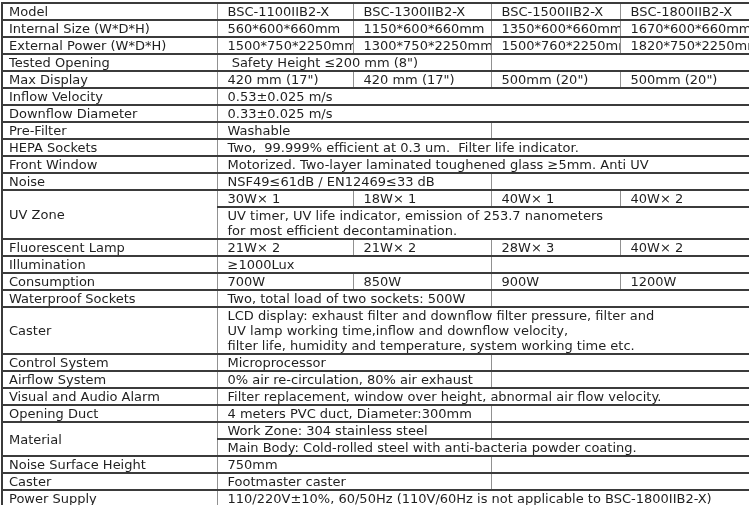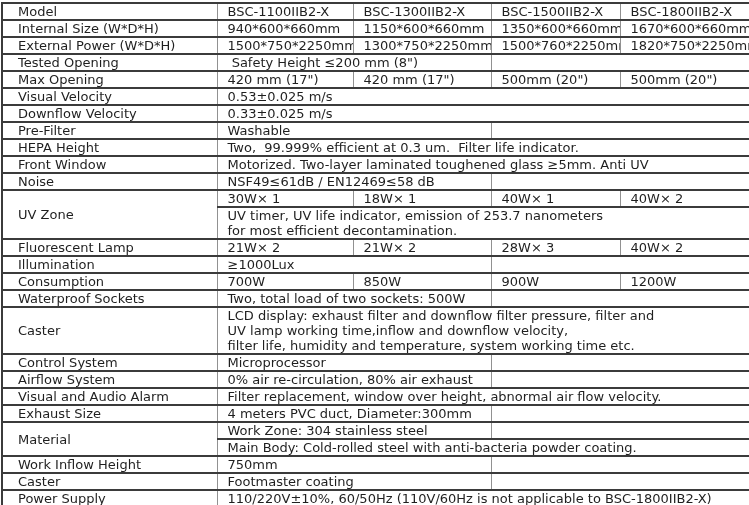--- a/index.html
+++ b/index.html
@@ -27,21 +27,21 @@
   table.spec td {
     border-right: 1px solid #919191;
     border-bottom: 2px solid #3b3b3b;
     line-height: 15px;
     padding: 0 2px;
     vertical-align: middle;
     overflow: hidden;
     white-space: pre-wrap;
   }
   table.spec td.label {
-    padding-left: 15px;
+    padding-left: 6px;
   }
   table.spec td.val {
     padding-left: 10px;
   }
 </style>
 </head>
 <body>
 
 <div class="page">
   <table class="spec">
@@ -55,68 +55,68 @@
     <tbody>
         <tr>
           <td class="label" rowspan="1">Model</td>
           <td class="val" colspan="1">BSC-1100IIB2-X</td>
           <td class="val" colspan="1">BSC-1300IIB2-X</td>
           <td class="val" colspan="1">BSC-1500IIB2-X</td>
           <td class="val" colspan="1">BSC-1800IIB2-X</td>
         </tr>
         <tr>
           <td class="label" rowspan="1">Internal Size (W*D*H)</td>
-          <td class="val" colspan="1">940*600*660mm</td>
+          <td class="val" colspan="1">560*600*660mm</td>
           <td class="val" colspan="1">1150*600*660mm</td>
           <td class="val" colspan="1">1350*600*660mm</td>
           <td class="val" colspan="1">1670*600*660mm</td>
         </tr>
         <tr>
           <td class="label" rowspan="1">External Power (W*D*H)</td>
           <td class="val" colspan="1">1500*750*2250mm</td>
           <td class="val" colspan="1">1300*750*2250mm</td>
           <td class="val" colspan="1">1500*760*2250mm</td>
           <td class="val" colspan="1">1820*750*2250mm</td>
         </tr>
         <tr>
           <td class="label" rowspan="1">Tested Opening</td>
           <td class="val" colspan="2"> Safety Height ≤200 mm (8")</td>
           <td class="val" colspan="2"></td>
         </tr>
         <tr>
-          <td class="label" rowspan="1">Max Opening</td>
+          <td class="label" rowspan="1">Max Display</td>
           <td class="val" colspan="1">420 mm (17")</td>
           <td class="val" colspan="1">420 mm (17")</td>
           <td class="val" colspan="1">500mm (20")</td>
           <td class="val" colspan="1">500mm (20")</td>
         </tr>
         <tr>
-          <td class="label" rowspan="1">Visual Velocity</td>
+          <td class="label" rowspan="1">Inflow Velocity</td>
           <td class="val" colspan="4">0.53±0.025 m/s</td>
         </tr>
         <tr>
-          <td class="label" rowspan="1">Downflow Velocity</td>
+          <td class="label" rowspan="1">Downflow Diameter</td>
           <td class="val" colspan="4">0.33±0.025 m/s</td>
         </tr>
         <tr>
           <td class="label" rowspan="1">Pre-Filter</td>
           <td class="val" colspan="2">Washable</td>
           <td class="val" colspan="2"></td>
         </tr>
         <tr>
-          <td class="label" rowspan="1">HEPA Height</td>
+          <td class="label" rowspan="1">HEPA Sockets</td>
           <td class="val" colspan="4">Two,  99.999% efficient at 0.3 um.  Filter life indicator.</td>
         </tr>
         <tr>
           <td class="label" rowspan="1">Front Window</td>
           <td class="val" colspan="4">Motorized. Two-layer laminated toughened glass ≥5mm. Anti UV</td>
         </tr>
         <tr>
           <td class="label" rowspan="1">Noise</td>
-          <td class="val" colspan="2">NSF49≤61dB / EN12469≤58 dB</td>
+          <td class="val" colspan="2">NSF49≤61dB / EN12469≤33 dB</td>
           <td class="val" colspan="2"></td>
         </tr>
         <tr>
           <td class="label" rowspan="2">UV Zone</td>
           <td class="val" colspan="1">30W× 1</td>
           <td class="val" colspan="1">18W× 1</td>
           <td class="val" colspan="1">40W× 1</td>
           <td class="val" colspan="1">40W× 2</td>
         </tr>
         <tr>
@@ -161,40 +161,40 @@
         <tr>
           <td class="label" rowspan="1">Airflow System</td>
           <td class="val" colspan="2">0% air re-circulation, 80% air exhaust</td>
           <td class="val" colspan="2"></td>
         </tr>
         <tr>
           <td class="label" rowspan="1">Visual and Audio Alarm</td>
           <td class="val" colspan="4">Filter replacement, window over height, abnormal air flow velocity.</td>
         </tr>
         <tr>
-          <td class="label" rowspan="1">Exhaust Size</td>
+          <td class="label" rowspan="1">Opening Duct</td>
           <td class="val" colspan="2">4 meters PVC duct, Diameter:300mm</td>
           <td class="val" colspan="2"></td>
         </tr>
         <tr>
           <td class="label" rowspan="2">Material</td>
           <td class="val" colspan="2">Work Zone: 304 stainless steel</td>
           <td class="val" colspan="2"></td>
         </tr>
         <tr>
           <td class="val" colspan="4">Main Body: Cold-rolled steel with anti-bacteria powder coating.</td>
         </tr>
         <tr>
-          <td class="label" rowspan="1">Work Inflow Height</td>
+          <td class="label" rowspan="1">Noise Surface Height</td>
           <td class="val" colspan="2">750mm</td>
           <td class="val" colspan="2"></td>
         </tr>
         <tr>
           <td class="label" rowspan="1">Caster</td>
-          <td class="val" colspan="2">Footmaster coating</td>
+          <td class="val" colspan="2">Footmaster caster</td>
           <td class="val" colspan="2"></td>
         </tr>
         <tr>
           <td class="label" rowspan="1">Power Supply</td>
           <td class="val" colspan="4">110/220V±10%, 60/50Hz (110V/60Hz is not applicable to BSC-1800IIB2-X)</td>
         </tr>
       </tbody>
   </table>
 </div>
 

